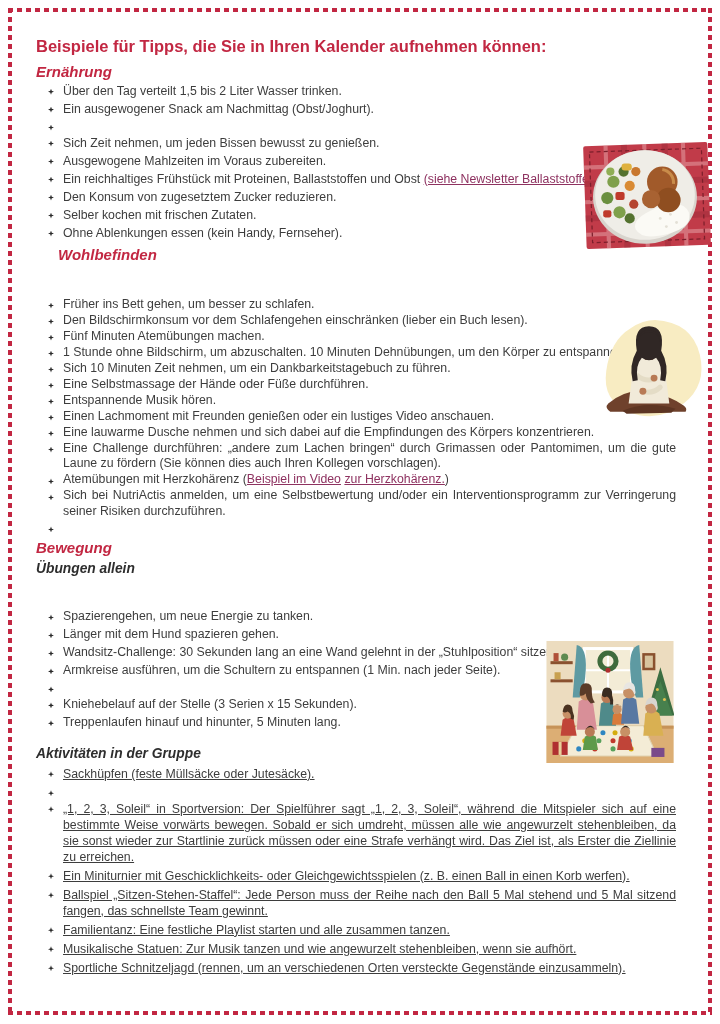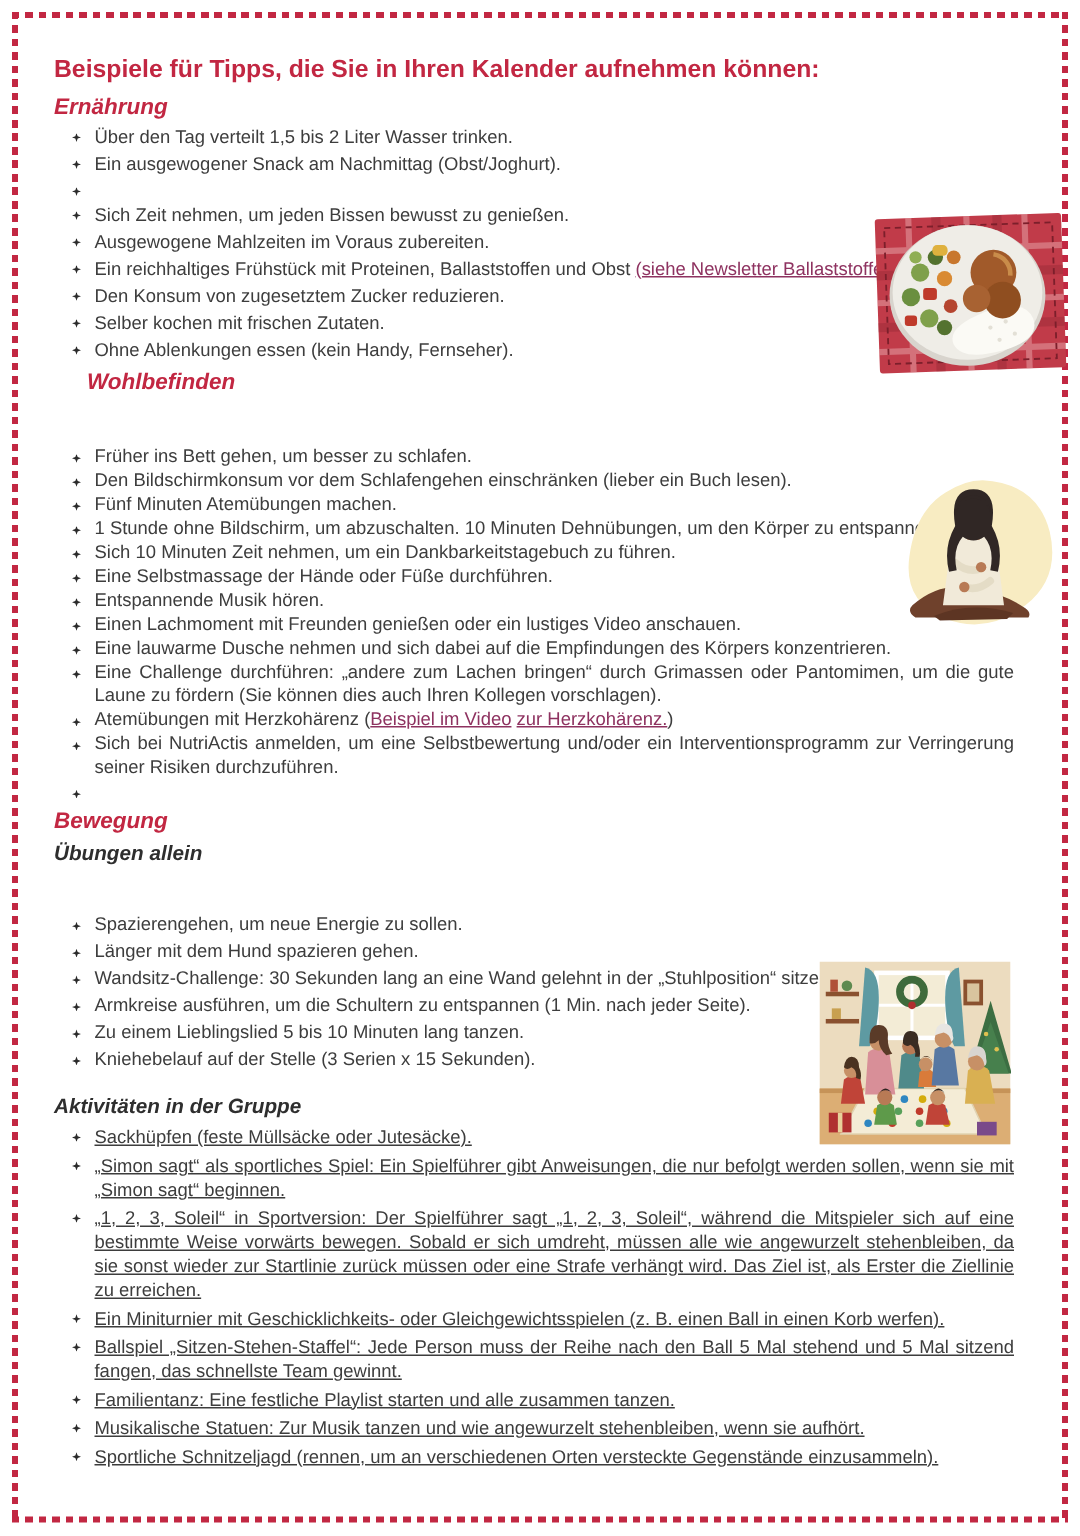--- a/index.html
+++ b/index.html
@@ -80,31 +80,32 @@
           <li><span class="bullet"></span><span>Einen Lachmoment mit Freunden genießen oder ein lustiges Video anschauen.</span></li>
           <li><span class="bullet"></span><span>Eine lauwarme Dusche nehmen und sich dabei auf die Empfindungen des Körpers konzentrieren.</span></li>
           <li><span class="bullet"></span><span>Eine Challenge durchführen: „andere zum Lachen bringen“ durch Grimassen oder Pantomimen, um die gute Laune zu fördern (Sie können dies auch Ihren Kollegen vorschlagen).</span></li>
           <li><span class="bullet"></span><span>Atemübungen mit Herzkohärenz (<a class="doclink" href="#">Beispiel im Video</a> <a class="doclink" href="#">zur Herzkohärenz.</a>)</span></li>
           <li><span class="bullet"></span><span>Sich bei NutriActis anmelden, um eine Selbstbewertung und/oder ein Interventionsprogramm zur Verringerung seiner Risiken durchzuführen.</span></li>
           <li><span class="bullet"></span><span></span></li>
         </ul>
         <div class="heading red">Bewegung</div>
         <div class="heading black gap-lg">Übungen allein</div>
         <ul class="list">
-          <li><span class="bullet"></span><span>Spazierengehen, um neue Energie zu sollen.</span></li>
+          <li><span class="bullet"></span><span>Spazierengehen, um neue Energie zu tanken.</span></li>
           <li><span class="bullet"></span><span>Länger mit dem Hund spazieren gehen.</span></li>
           <li><span class="bullet"></span><span>Wandsitz-Challenge: 30 Sekunden lang an eine Wand gelehnt in der „Stuhlposition“ sitzen.</span></li>
           <li><span class="bullet"></span><span>Armkreise ausführen, um die Schultern zu entspannen (1 Min. nach jeder Seite).</span></li>
-          <li><span class="bullet"></span><span>Zu einem Lieblingslied 5 bis 10 Minuten lang tanzen.</span></li>
+          <li><span class="bullet"></span></li>
           <li><span class="bullet"></span><span>Kniehebelauf auf der Stelle (3 Serien x 15 Sekunden).</span></li>
+          <li><span class="bullet"></span><span>Treppenlaufen hinauf und hinunter, 5 Minuten lang.</span></li>
         </ul>
         <div class="heading black top-lg">Aktivitäten in der Gruppe</div>
         <ul class="list roomy">
           <li><span class="bullet"></span><span>Sackhüpfen (feste Müllsäcke oder Jutesäcke).</span></li>
-          <li><span class="bullet"></span><span>„Simon sagt“ als sportliches Spiel: Ein Spielführer gibt Anweisungen, die nur befolgt werden sollen, wenn sie mit „Simon sagt“ beginnen.</span></li>
+          <li><span class="bullet"></span></li>
           <li><span class="bullet"></span><span>„1, 2, 3, Soleil“ in Sportversion: Der Spielführer sagt „1, 2, 3, Soleil“, während die Mitspieler sich auf eine bestimmte Weise vorwärts bewegen. Sobald er sich umdreht, müssen alle wie angewurzelt stehenbleiben, da sie sonst wieder zur Startlinie zurück müssen oder eine Strafe verhängt wird. Das Ziel ist, als Erster die Ziellinie zu erreichen.</span></li>
           <li><span class="bullet"></span><span>Ein Miniturnier mit Geschicklichkeits- oder Gleichgewichtsspielen (z. B. einen Ball in einen Korb werfen).</span></li>
           <li><span class="bullet"></span><span>Ballspiel „Sitzen-Stehen-Staffel“: Jede Person muss der Reihe nach den Ball 5 Mal stehend und 5 Mal sitzend fangen, das schnellste Team gewinnt.</span></li>
           <li><span class="bullet"></span><span>Familientanz: Eine festliche Playlist starten und alle zusammen tanzen.</span></li>
           <li><span class="bullet"></span><span>Musikalische Statuen: Zur Musik tanzen und wie angewurzelt stehenbleiben, wenn sie aufhört.</span></li>
           <li><span class="bullet"></span><span>Sportliche Schnitzeljagd (rennen, um an verschiedenen Orten versteckte Gegenstände einzusammeln).</span></li>
         </ul>
       </div>
   </div>
 

